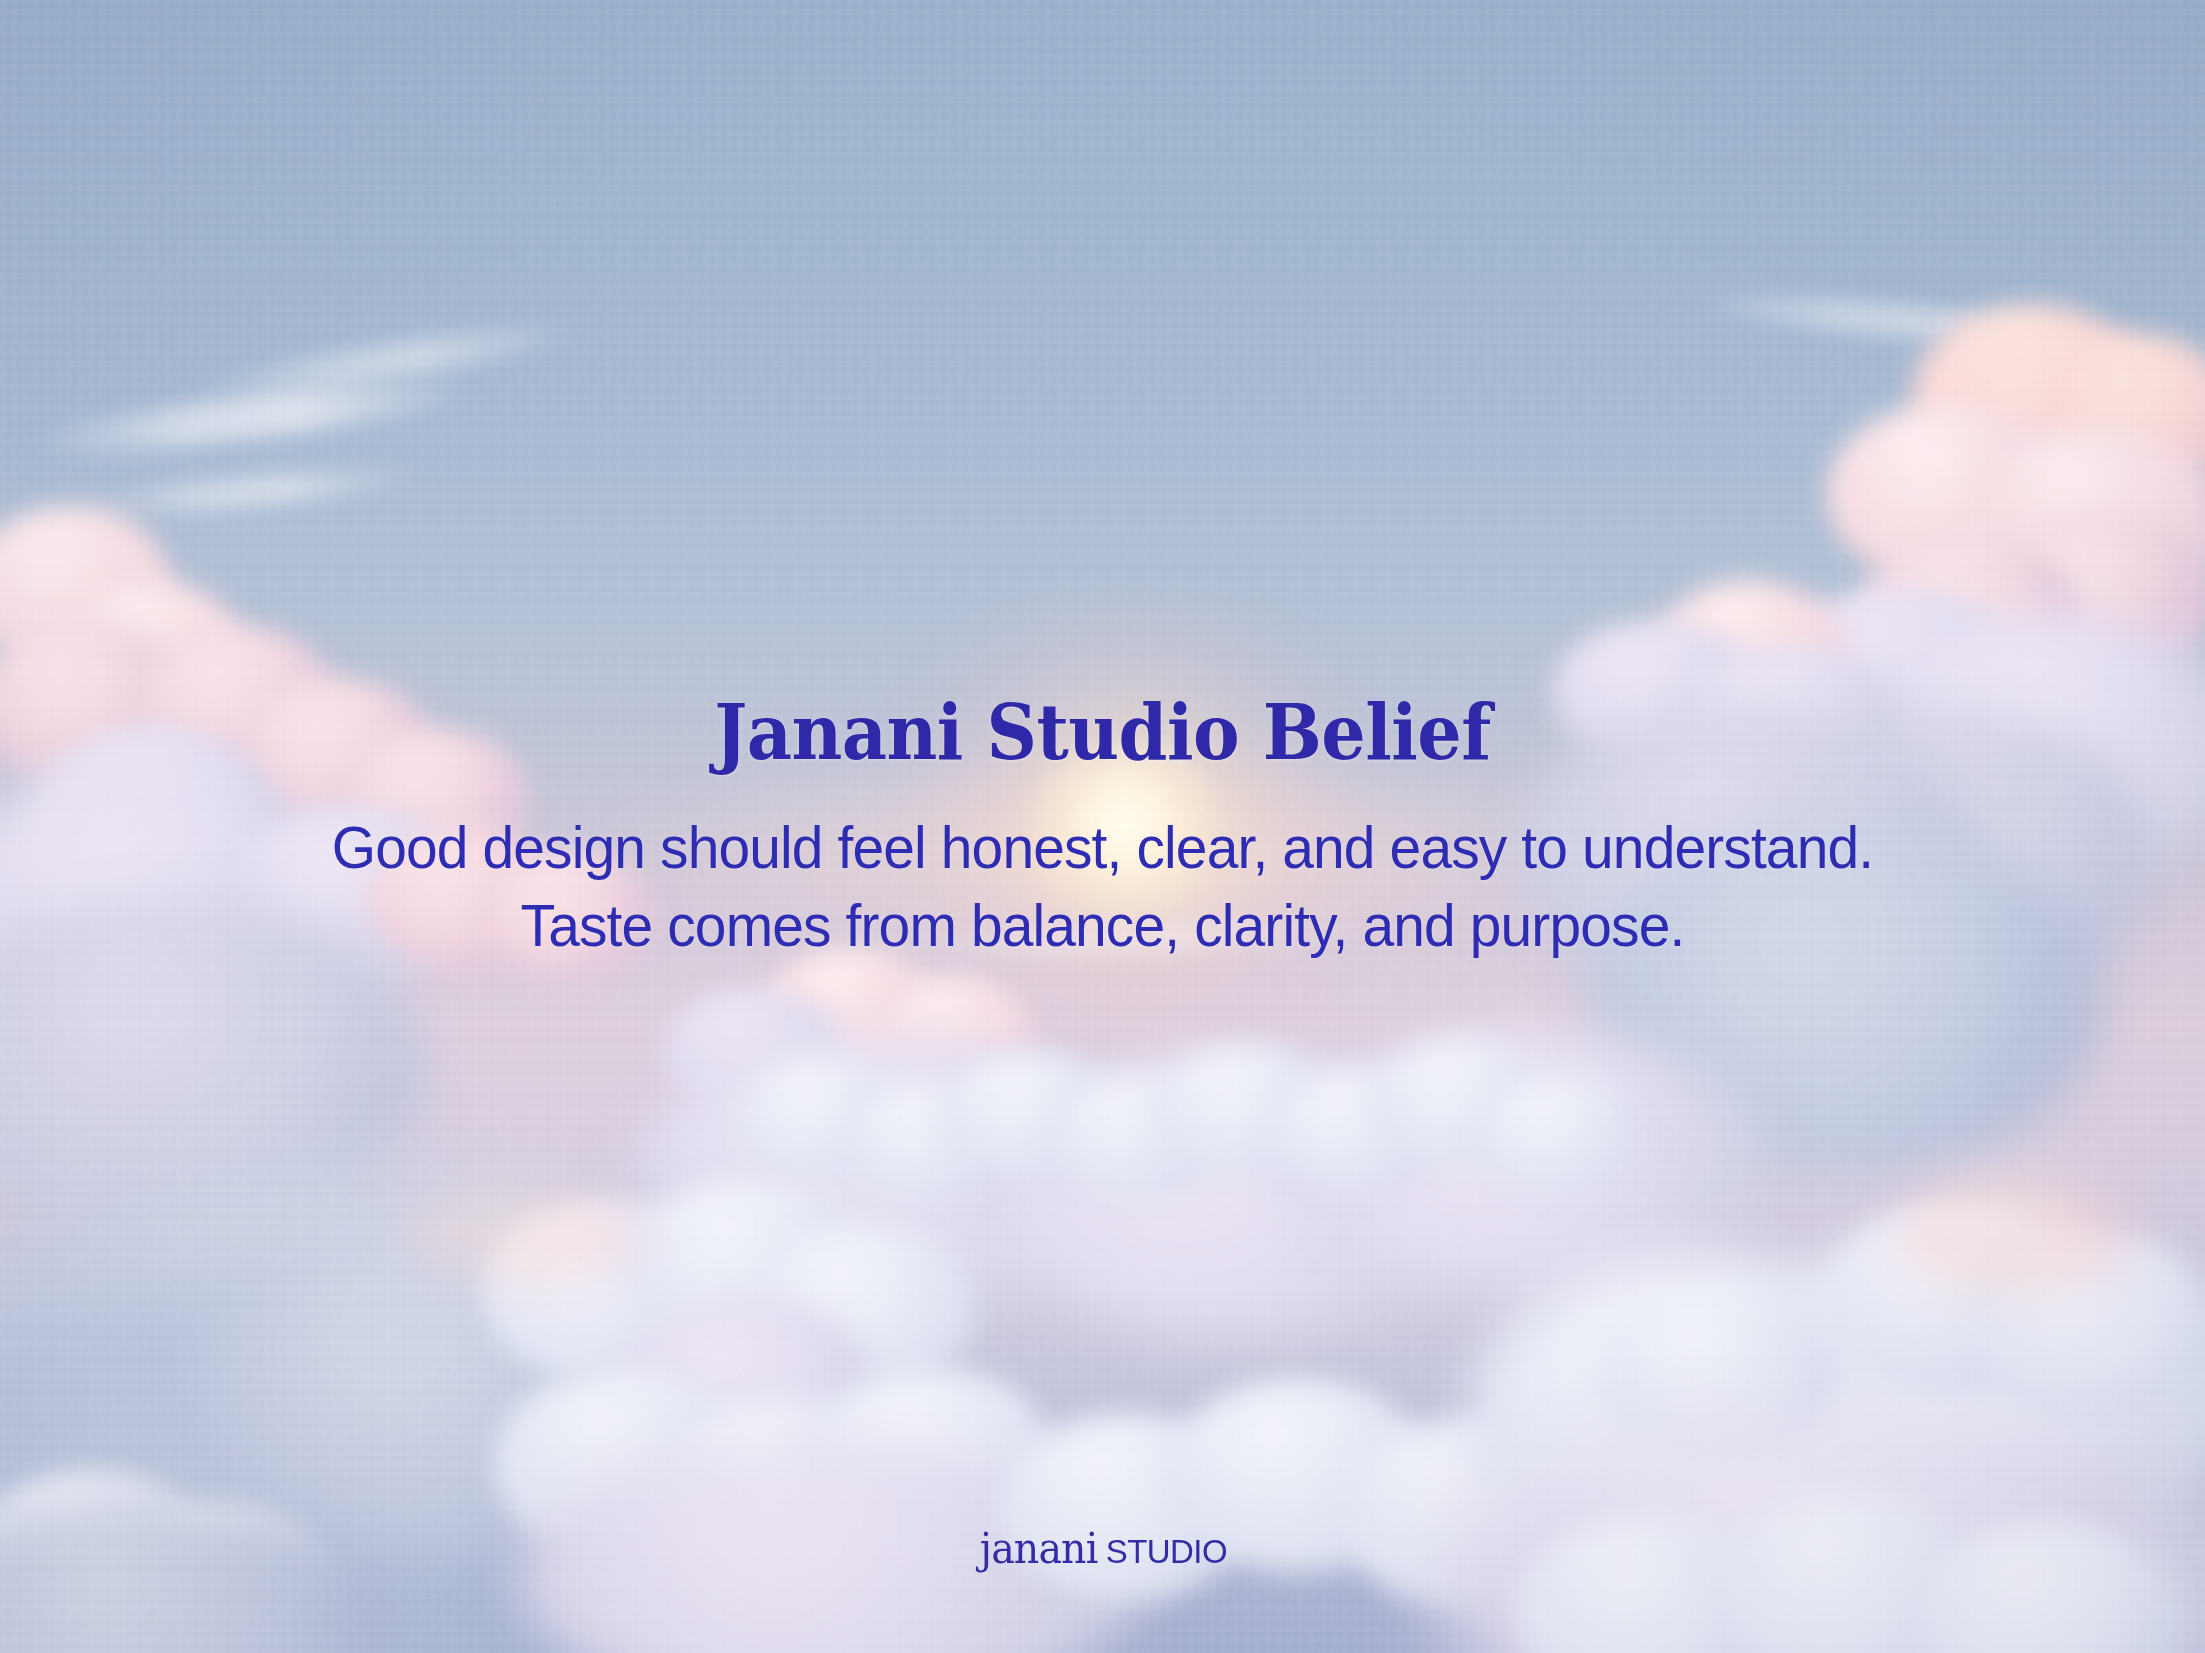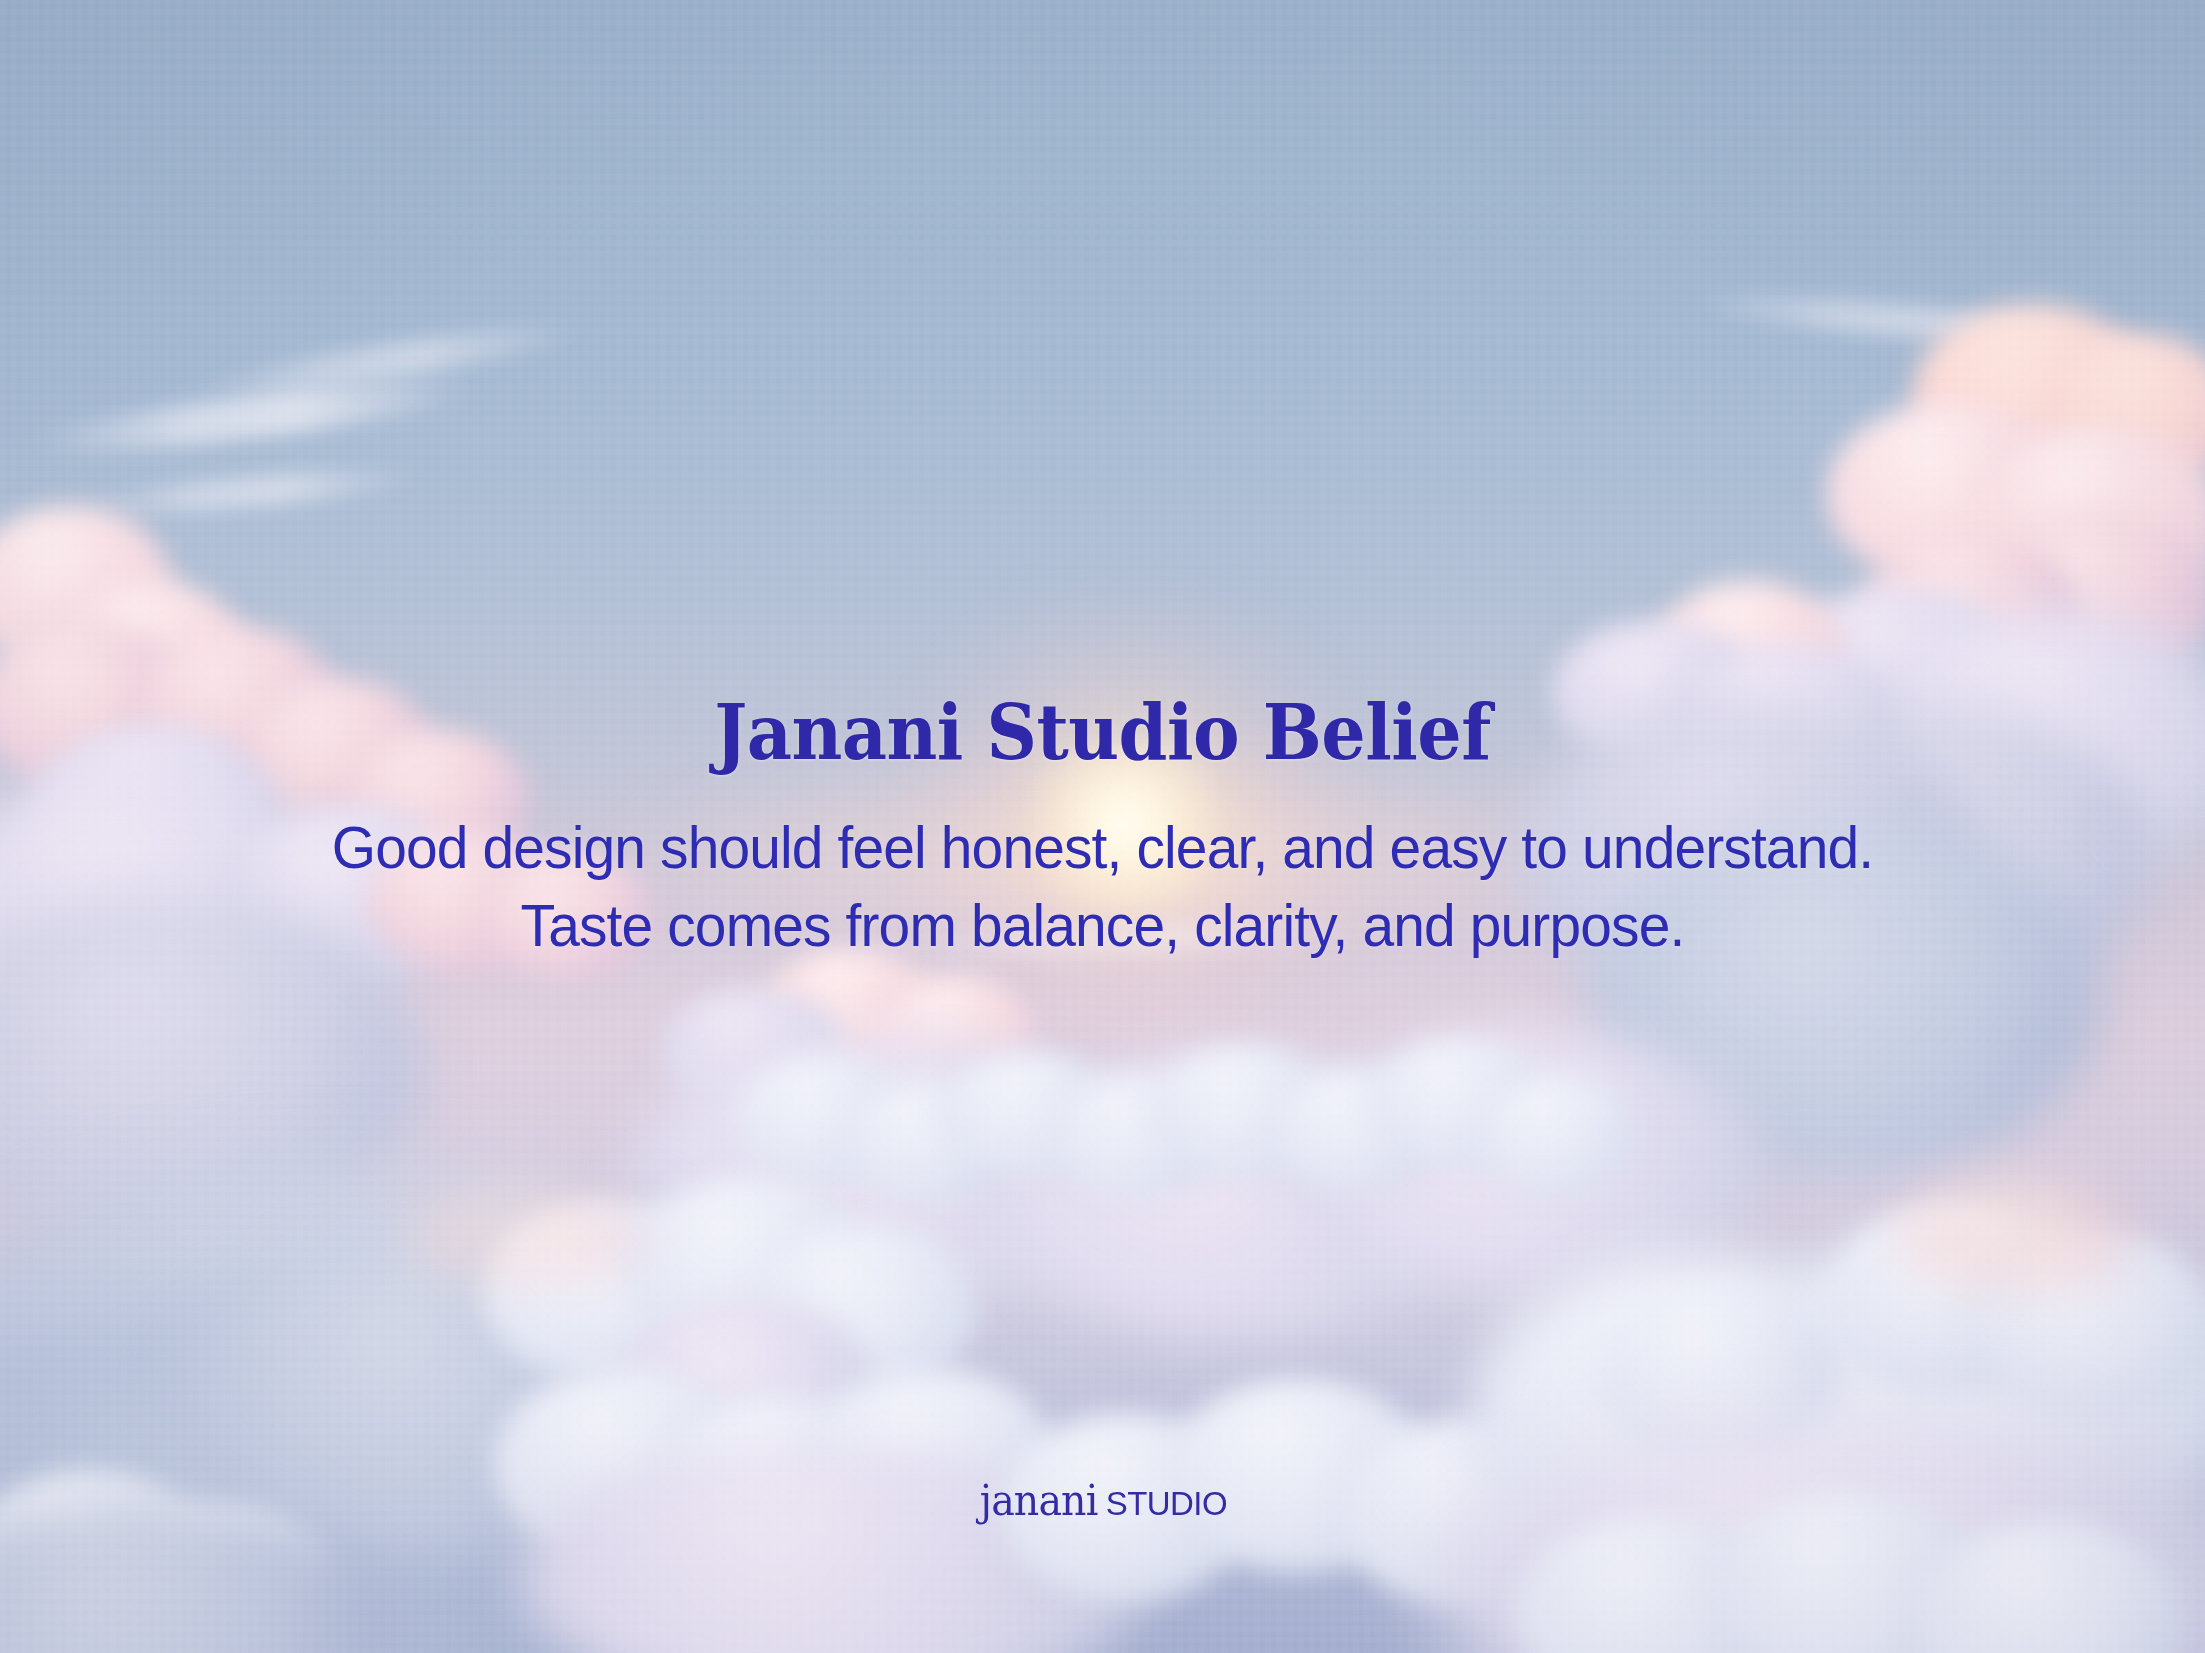--- a/index.html
+++ b/index.html
@@ -103,21 +103,21 @@
     font-size:59px;
     line-height:78px;
     letter-spacing:-0.9px;
     color:#2f2cb4;
     transform:scaleX(.965);
     text-shadow:0 1.1px 2.9px rgba(255,255,255,.26);
   }
   .body-copy .ln{display:block;}
 
   .logo{
-    position:absolute;left:0;top:1480px;width:2205px;
+    position:absolute;left:0;top:1528px;width:2205px;
     text-align:center;
     line-height:1;
     color:#332ca4;
     white-space:nowrap;
   }
   .logo .mark{
     font-family:"DejaVu Serif","Liberation Serif",serif;
     font-weight:400;
     font-size:42px;
     letter-spacing:-0.9px;

